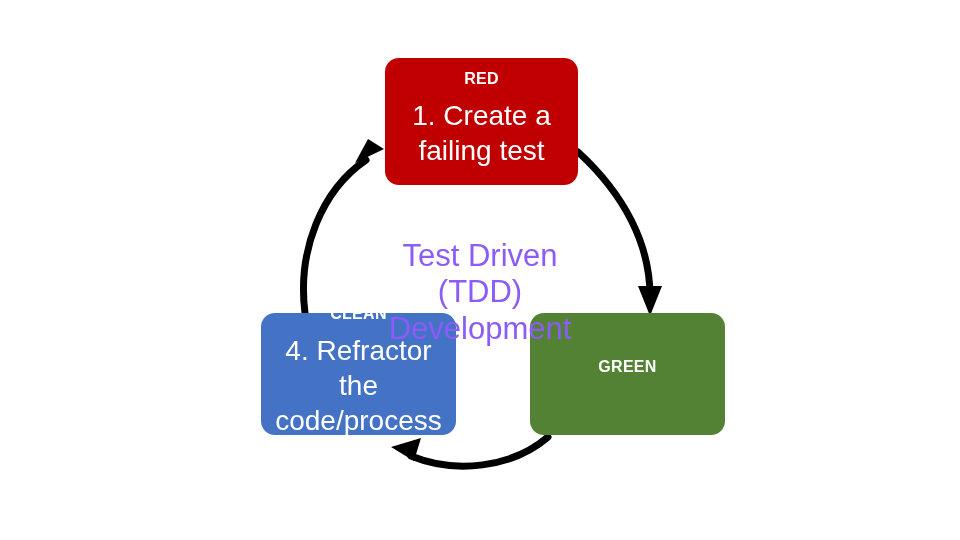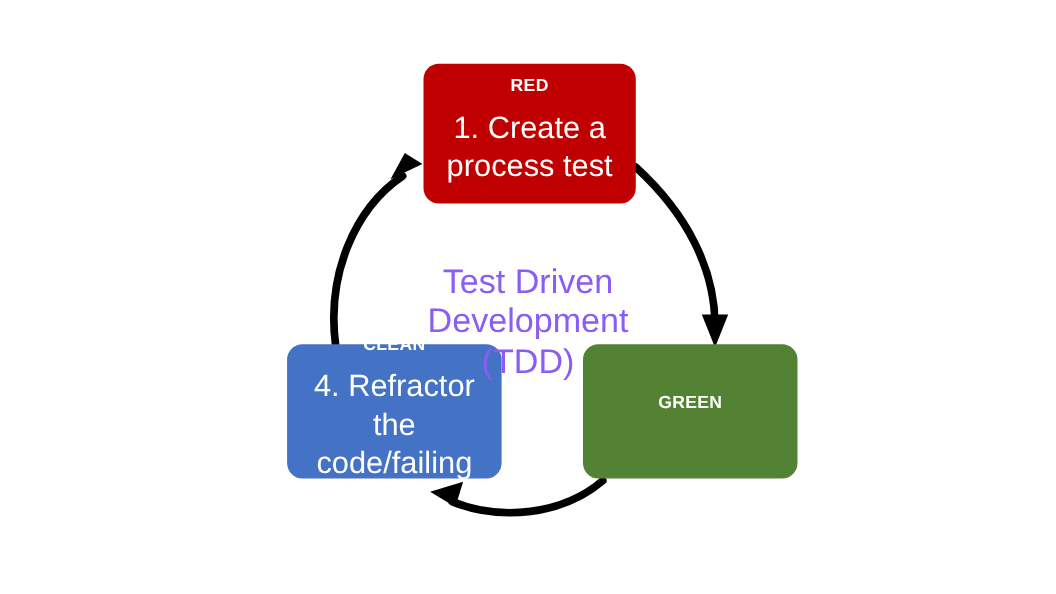--- a/index.html
+++ b/index.html
@@ -111,35 +111,35 @@
     <g>
       <path d="M 305 313 C 297 250, 322 190, 366 160" fill="none" stroke="#000000" stroke-width="7" stroke-linecap="round"></path>
       <polygon points="384,149 355,163, 368,139" fill="#000000"></polygon>
     </g>
   </svg>
 
   <div class="node" id="node-red">
     <div class="node-title">RED</div>
     <div class="node-body">
       <span>1. Create a</span><br>
-      <span>process test</span>
+      <span>failing test</span>
     </div>
   </div>
 
   <div class="node" id="node-clean">
     <div class="node-title">CLEAN</div>
     <div class="node-body">
       <span>4. Refractor the</span><br>
-      <span>code/failing</span>
+      <span>code/process</span>
     </div>
   </div>
 
   <div class="node" id="node-green">
     <div class="node-title">GREEN</div>
   </div>
 
   <div id="center-title">
     <span class="center-line">Test Driven</span>
+    <span class="center-line">(TDD)</span>
     <span class="center-line">Development</span>
-    <span class="center-line">(TDD)</span>
   </div>
 
 </div>
 
 </body></html>

